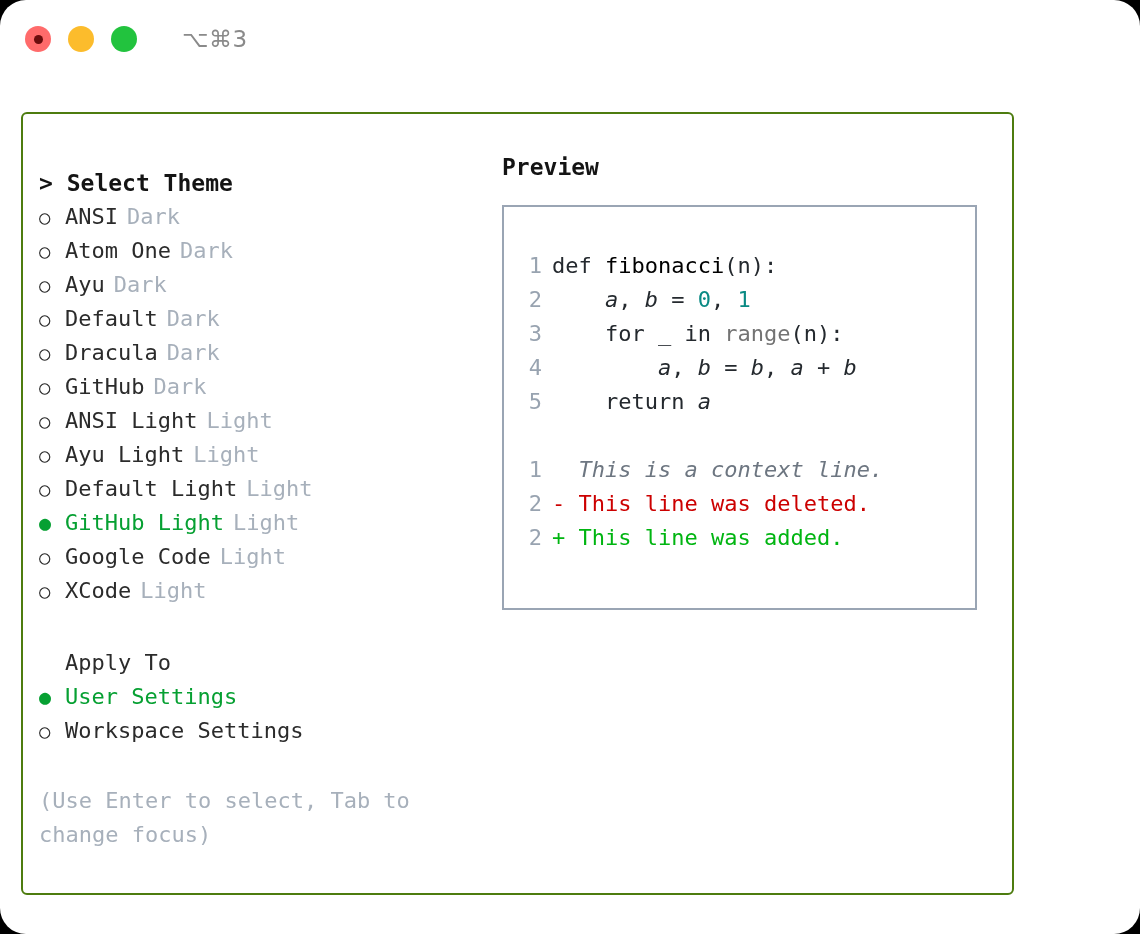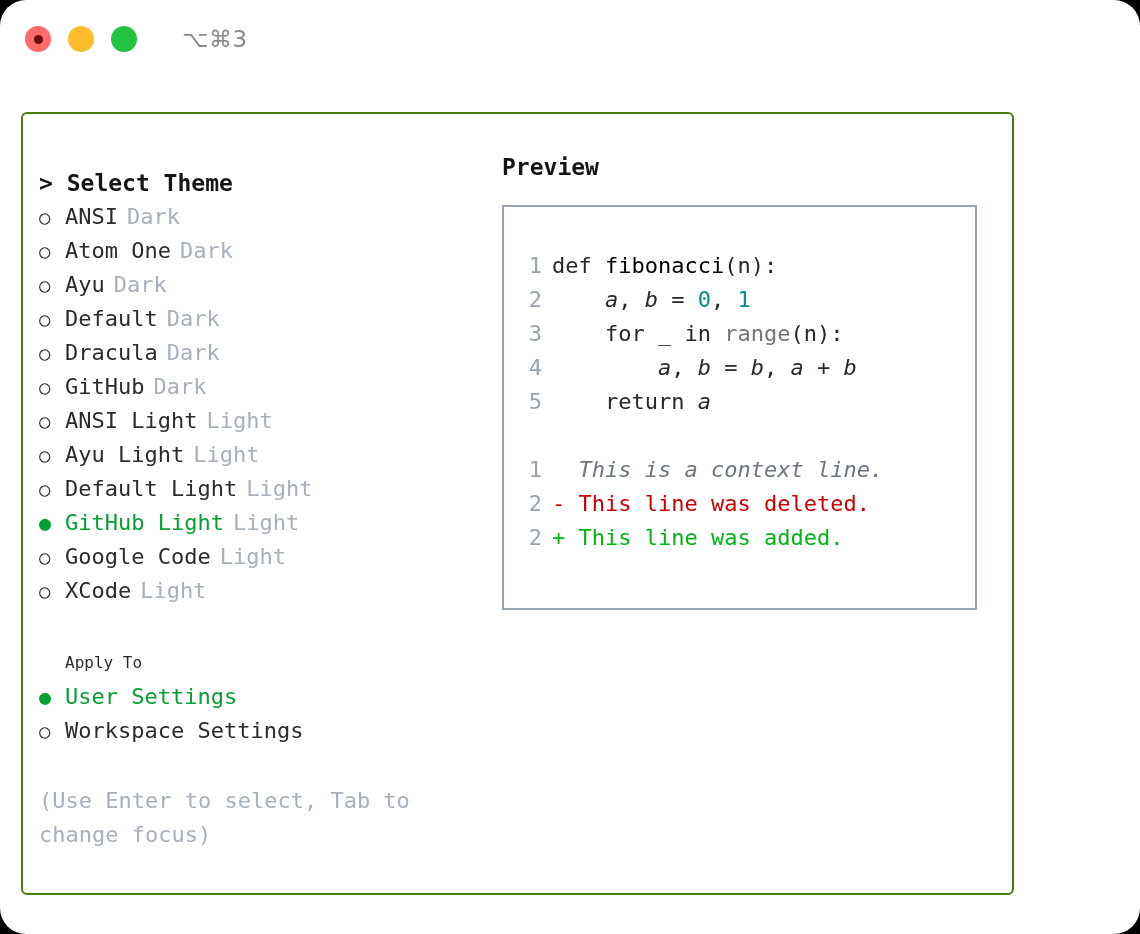--- a/index.html
+++ b/index.html
@@ -127,21 +127,21 @@
   .opt-name { color: #2b2b2b; }
   .opt-row.selected .opt-name { color: #06a032; }
   .opt-kind {
     color: #a7b0bb;
     margin-left: 9px;
   }
 
   .group-gap { height: 38px; }
 
   .apply-header {
-    font-size: 16px;
+    font-size: 22px;
     color: #2b2b2b;
     line-height: 34px;
     padding-left: 26px;
     white-space: pre;
   }
 
   .hint {
     margin-top: 36px;
     font-size: 22px;
     line-height: 34px;

